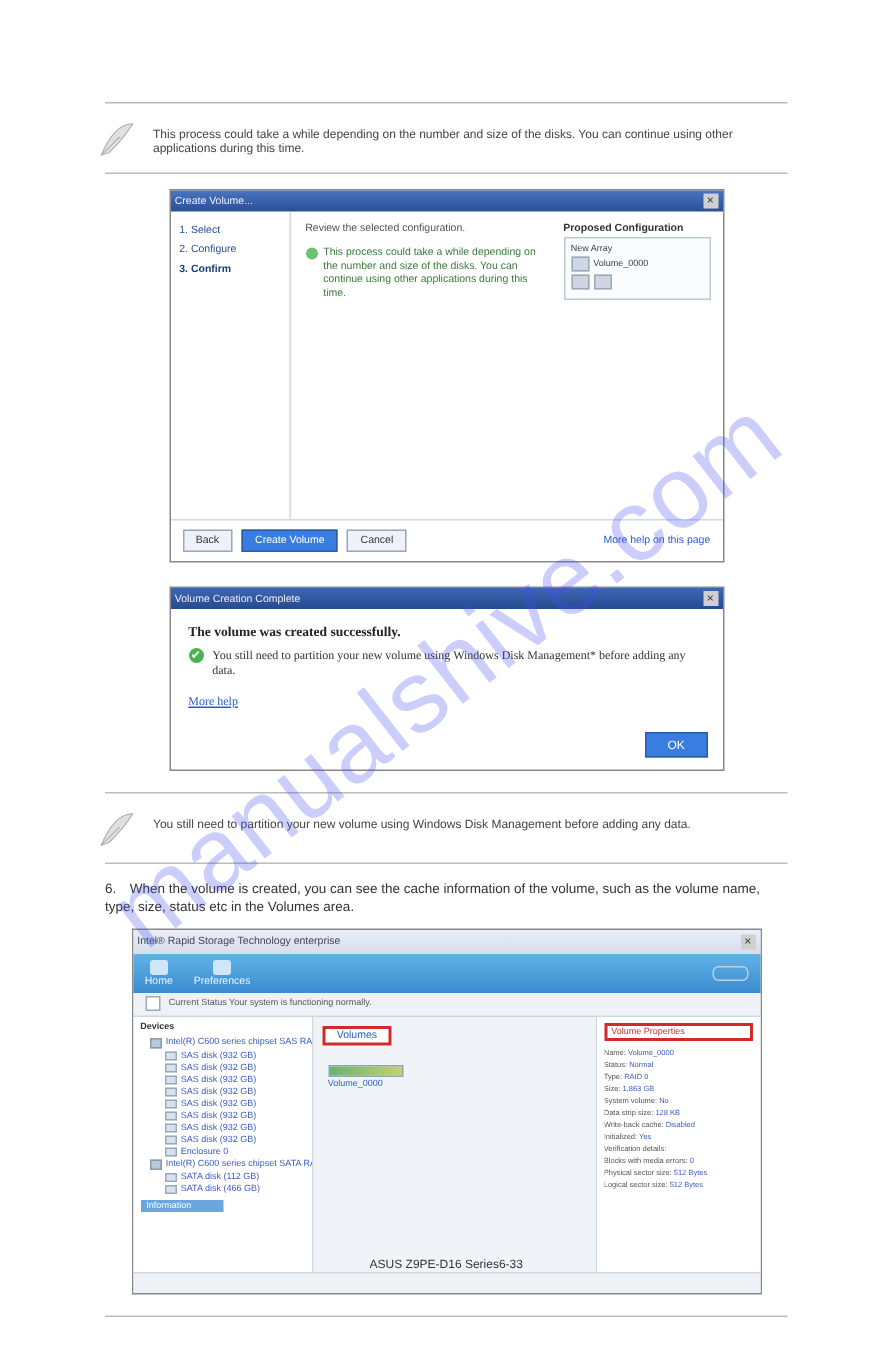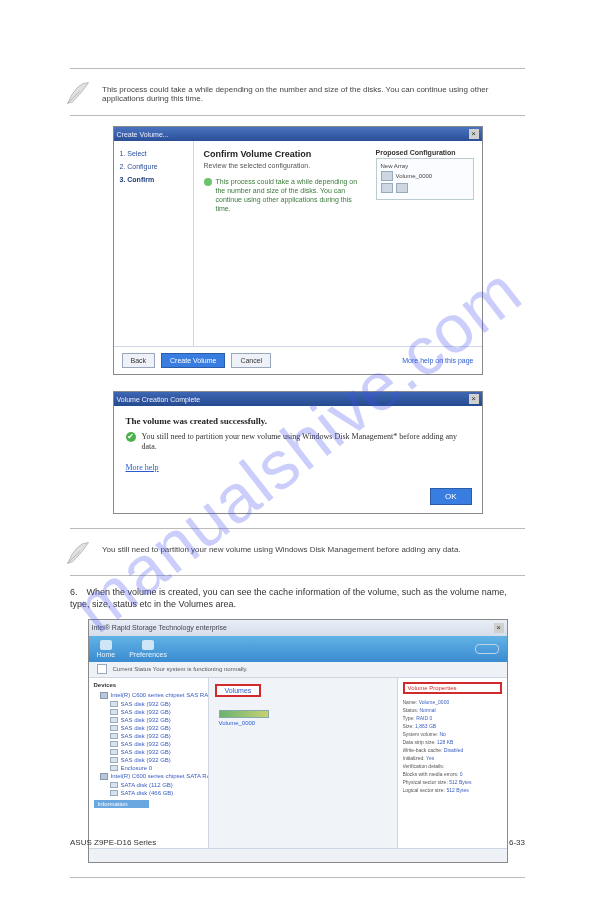--- a/index.html
+++ b/index.html
@@ -75,21 +75,21 @@
   .center .vlabel{display:inline-block;background:#fff;border:2px solid #d12a2a;font-size:7px;padding:1px 8px;color:#2a5cd0;}
   .center .volbox{position:absolute;left:10px;top:32px;width:50px;}
   .center .strip{height:8px;background:linear-gradient(90deg,#6bb370,#c7d070);border:1px solid #8aa;margin-bottom:2px;}
   .center .vn{font-size:6px;color:#2a5cd0;}
   .props{width:110px;border-left:1px solid #cfd7e3;background:#fff;padding:4px 5px;}
   .props .ptitle{font-size:6px;color:#d12a2a;border:2px solid #d12a2a;padding:1px 3px;margin-bottom:4px;}
   .props .line{font-size:5px;color:#3a5cc0;padding:1px 0;white-space:nowrap;overflow:hidden;}
   .props .k{color:#555;}
   .mgr-status{height:14px;background:#eef2f7;border-top:1px solid #cdd7e3;}
 
-  .footer{position:absolute;bottom:50px;left:70px;right:70px;display:flex;justify-content:space-between;font-size:8px;color:#333;}
+  .footer{position:absolute;bottom:50px;left:70px;right:70px;display:flex;justify-content:center;font-size:8px;color:#333;}
 </style>
 </head>
 <body>
 
 <div class="page">
 
   <div class="wm">
       <span title="ASUS Z9PE-D16 Series">manualshive.com</span>
     </div>
 
@@ -108,21 +108,20 @@
       <span class="title">Create Volume...</span>
       <span class="closex">×</span>
     </div>
     <div class="wiz-body">
       <div class="wiz-left">
         <div class="li">1. Select</div>
         <div class="li">2. Configure</div>
         <div class="li sel">3. Confirm</div>
       </div>
       <div class="wiz-main">
-        <h3>Confirm Volume Creation</h3>
         <div class="sub">Review the selected configuration.</div>
         <div class="greeninfo">
           <span class="gi"></span>
           <span>This process could take a while depending on the number and size of the disks. You can continue using other applications during this time.</span>
         </div>
         <div class="proposed">
           <div class="ptitle">Proposed Configuration</div>
           <div class="propbox">
             <div>New Array</div>
             <div class="row2">

